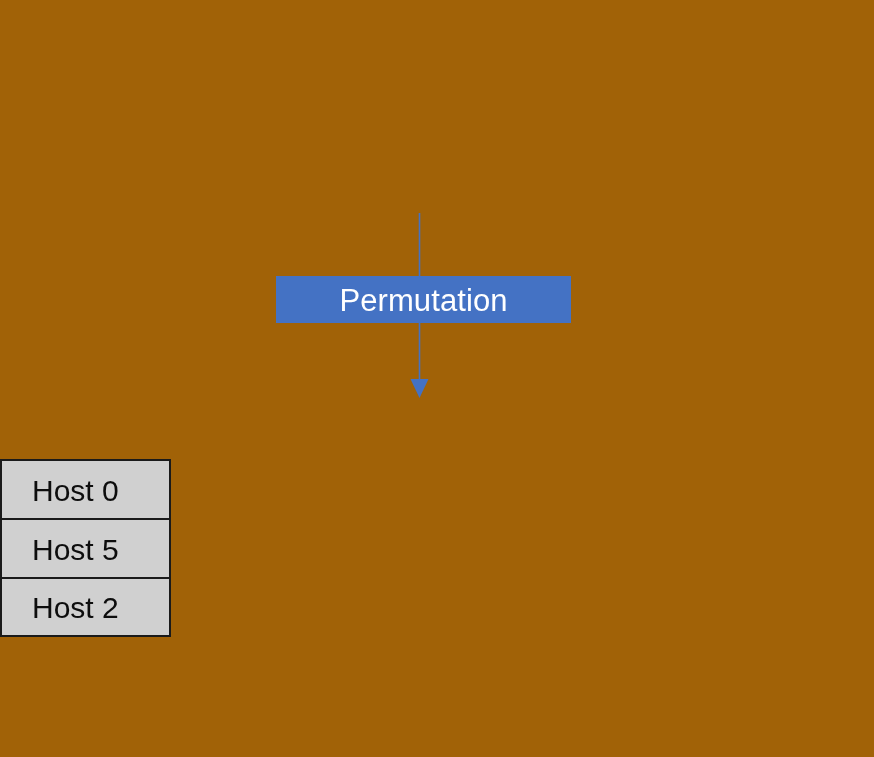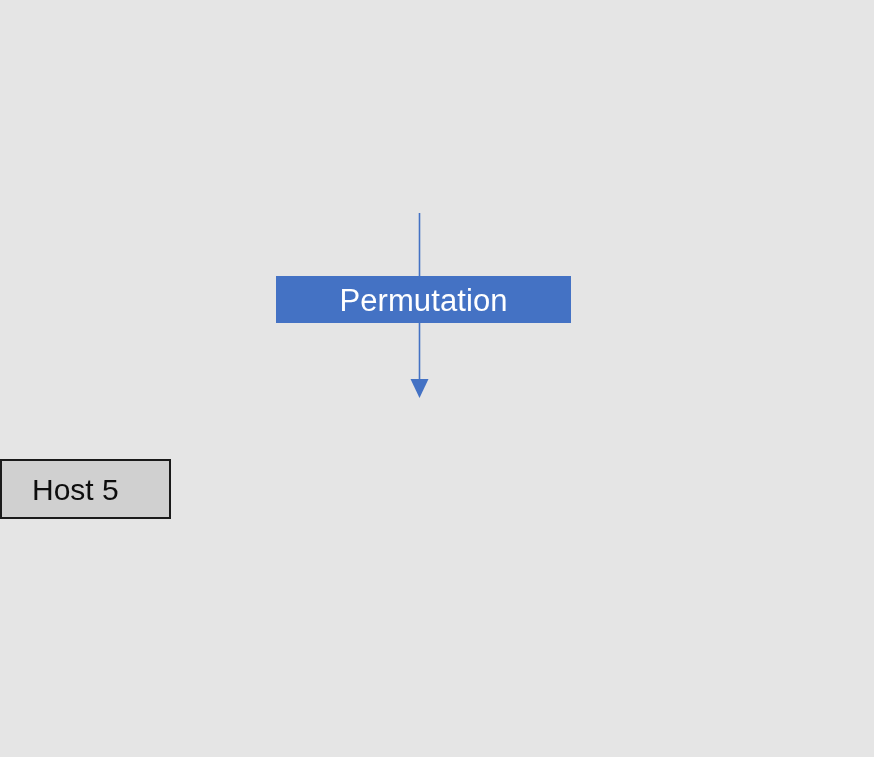--- a/index.html
+++ b/index.html
@@ -8,21 +8,21 @@
     padding: 0;
     background: #000000;
   }
   body {
     font-family: "Liberation Sans", sans-serif;
   }
   #canvas {
     position: relative;
     width: 874px;
     height: 757px;
-    background: #e5e5e5;
+    background: #a16207;
     overflow: hidden;
   }
 
   
   .arrow-layer {
     position: absolute;
     left: 0;
     top: 0;
     width: 874px;
     height: 757px;
@@ -99,17 +99,23 @@
       <polygon points="410.5,379 428.5,379 419.5,398" fill="#4472C4"></polygon>
     </g>
   </svg>
 
   <div class="perm-box">
     <span class="perm-label">Permutation</span>
   </div>
 
   <div class="host-stack">
     <div class="host-box">
+      <span class="host-label">Host 0</span>
+    </div>
+    <div class="host-box">
       <span class="host-label">Host 5</span>
+    </div>
+    <div class="host-box">
+      <span class="host-label">Host 2</span>
     </div>
   </div>
 
 </div>
 
 </body></html>

